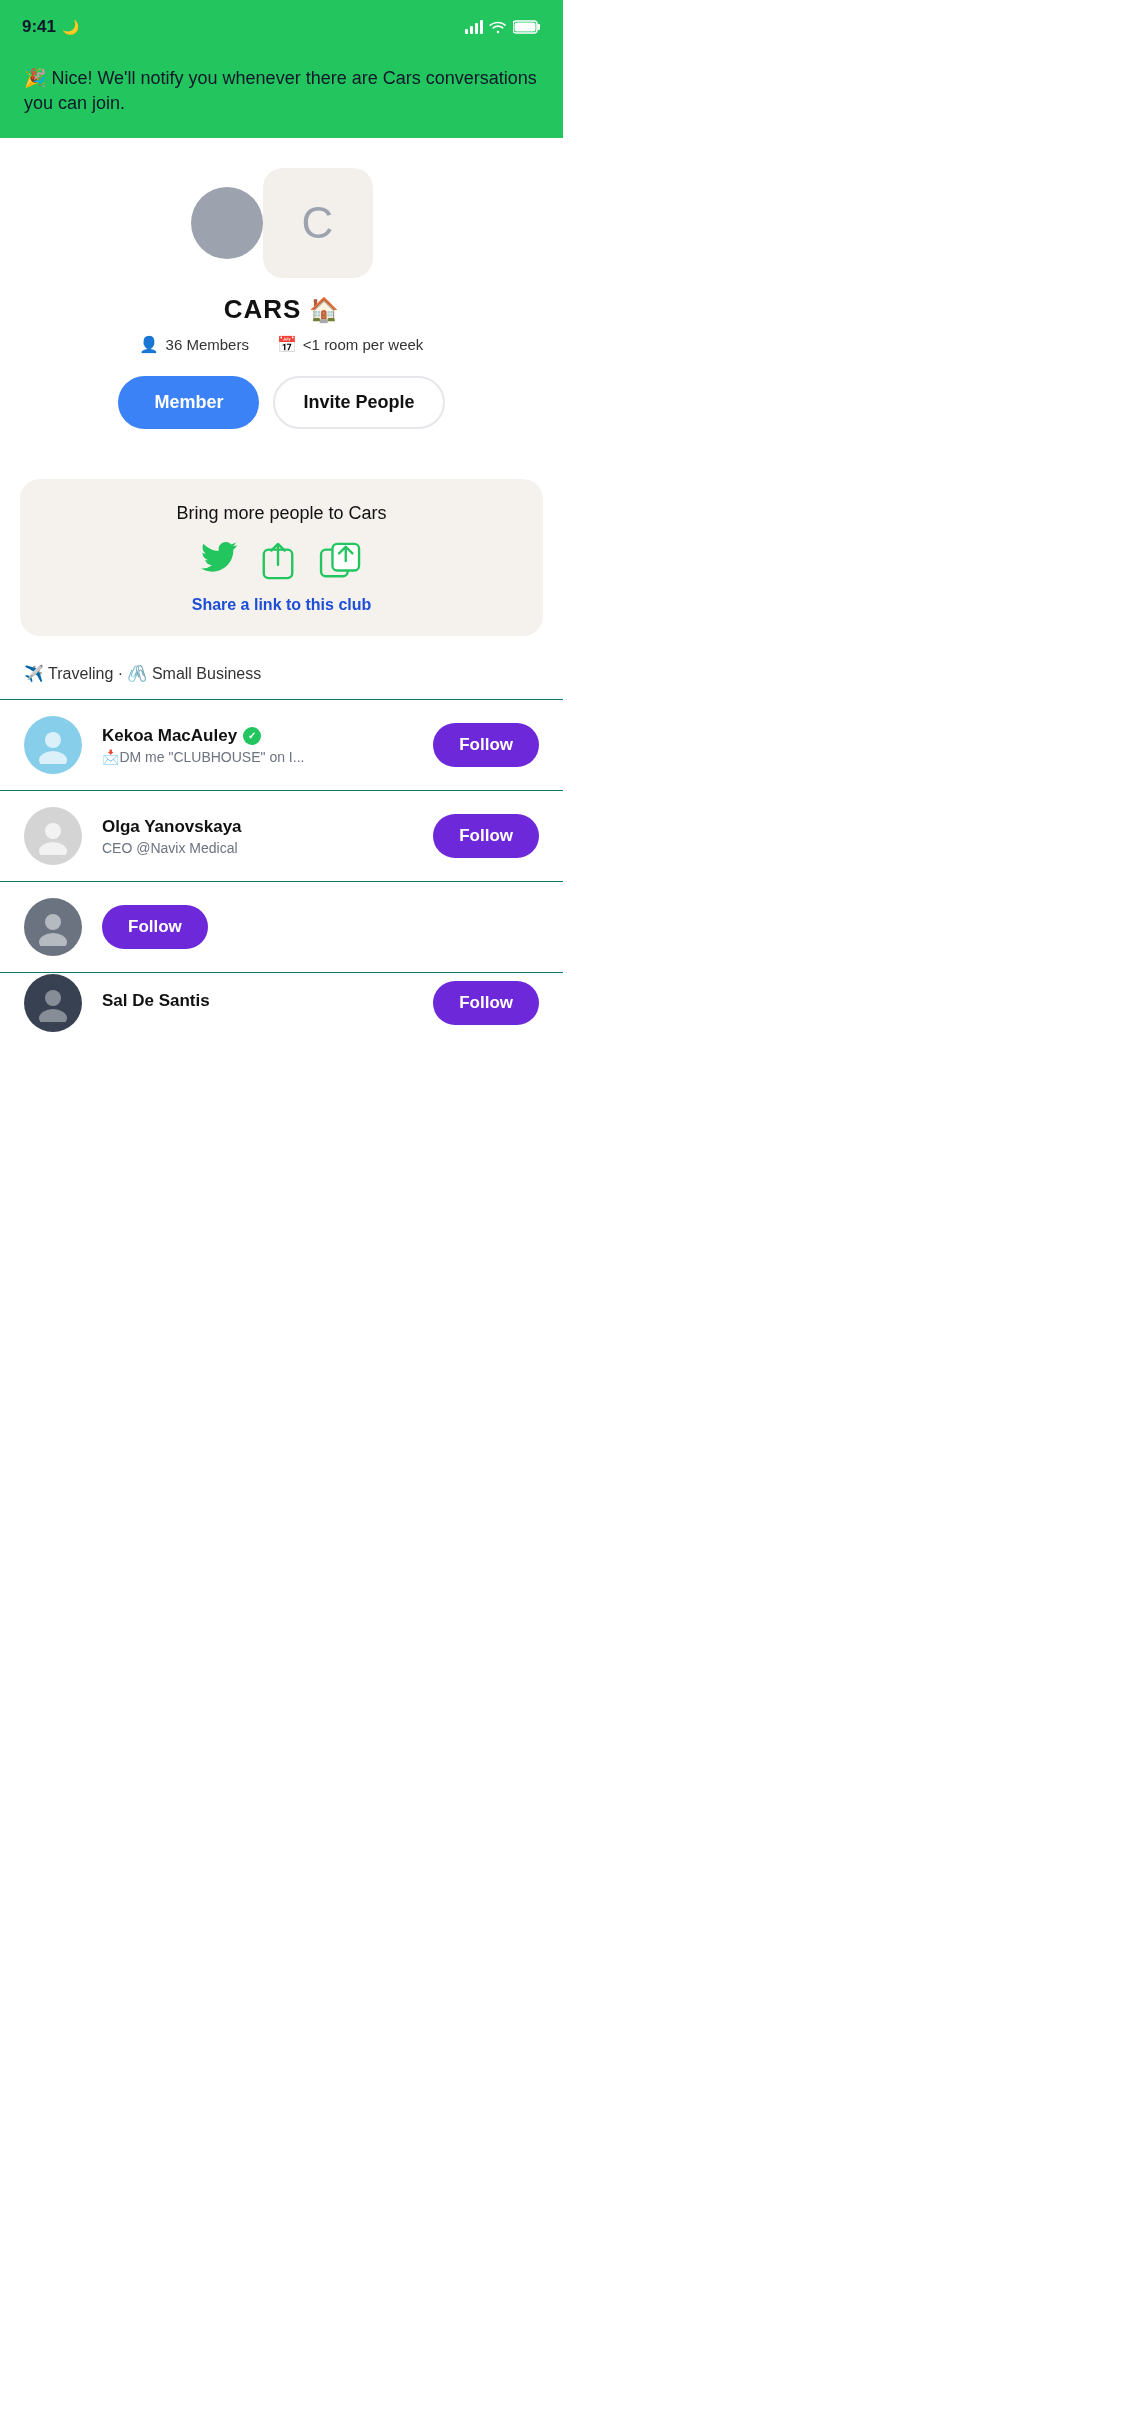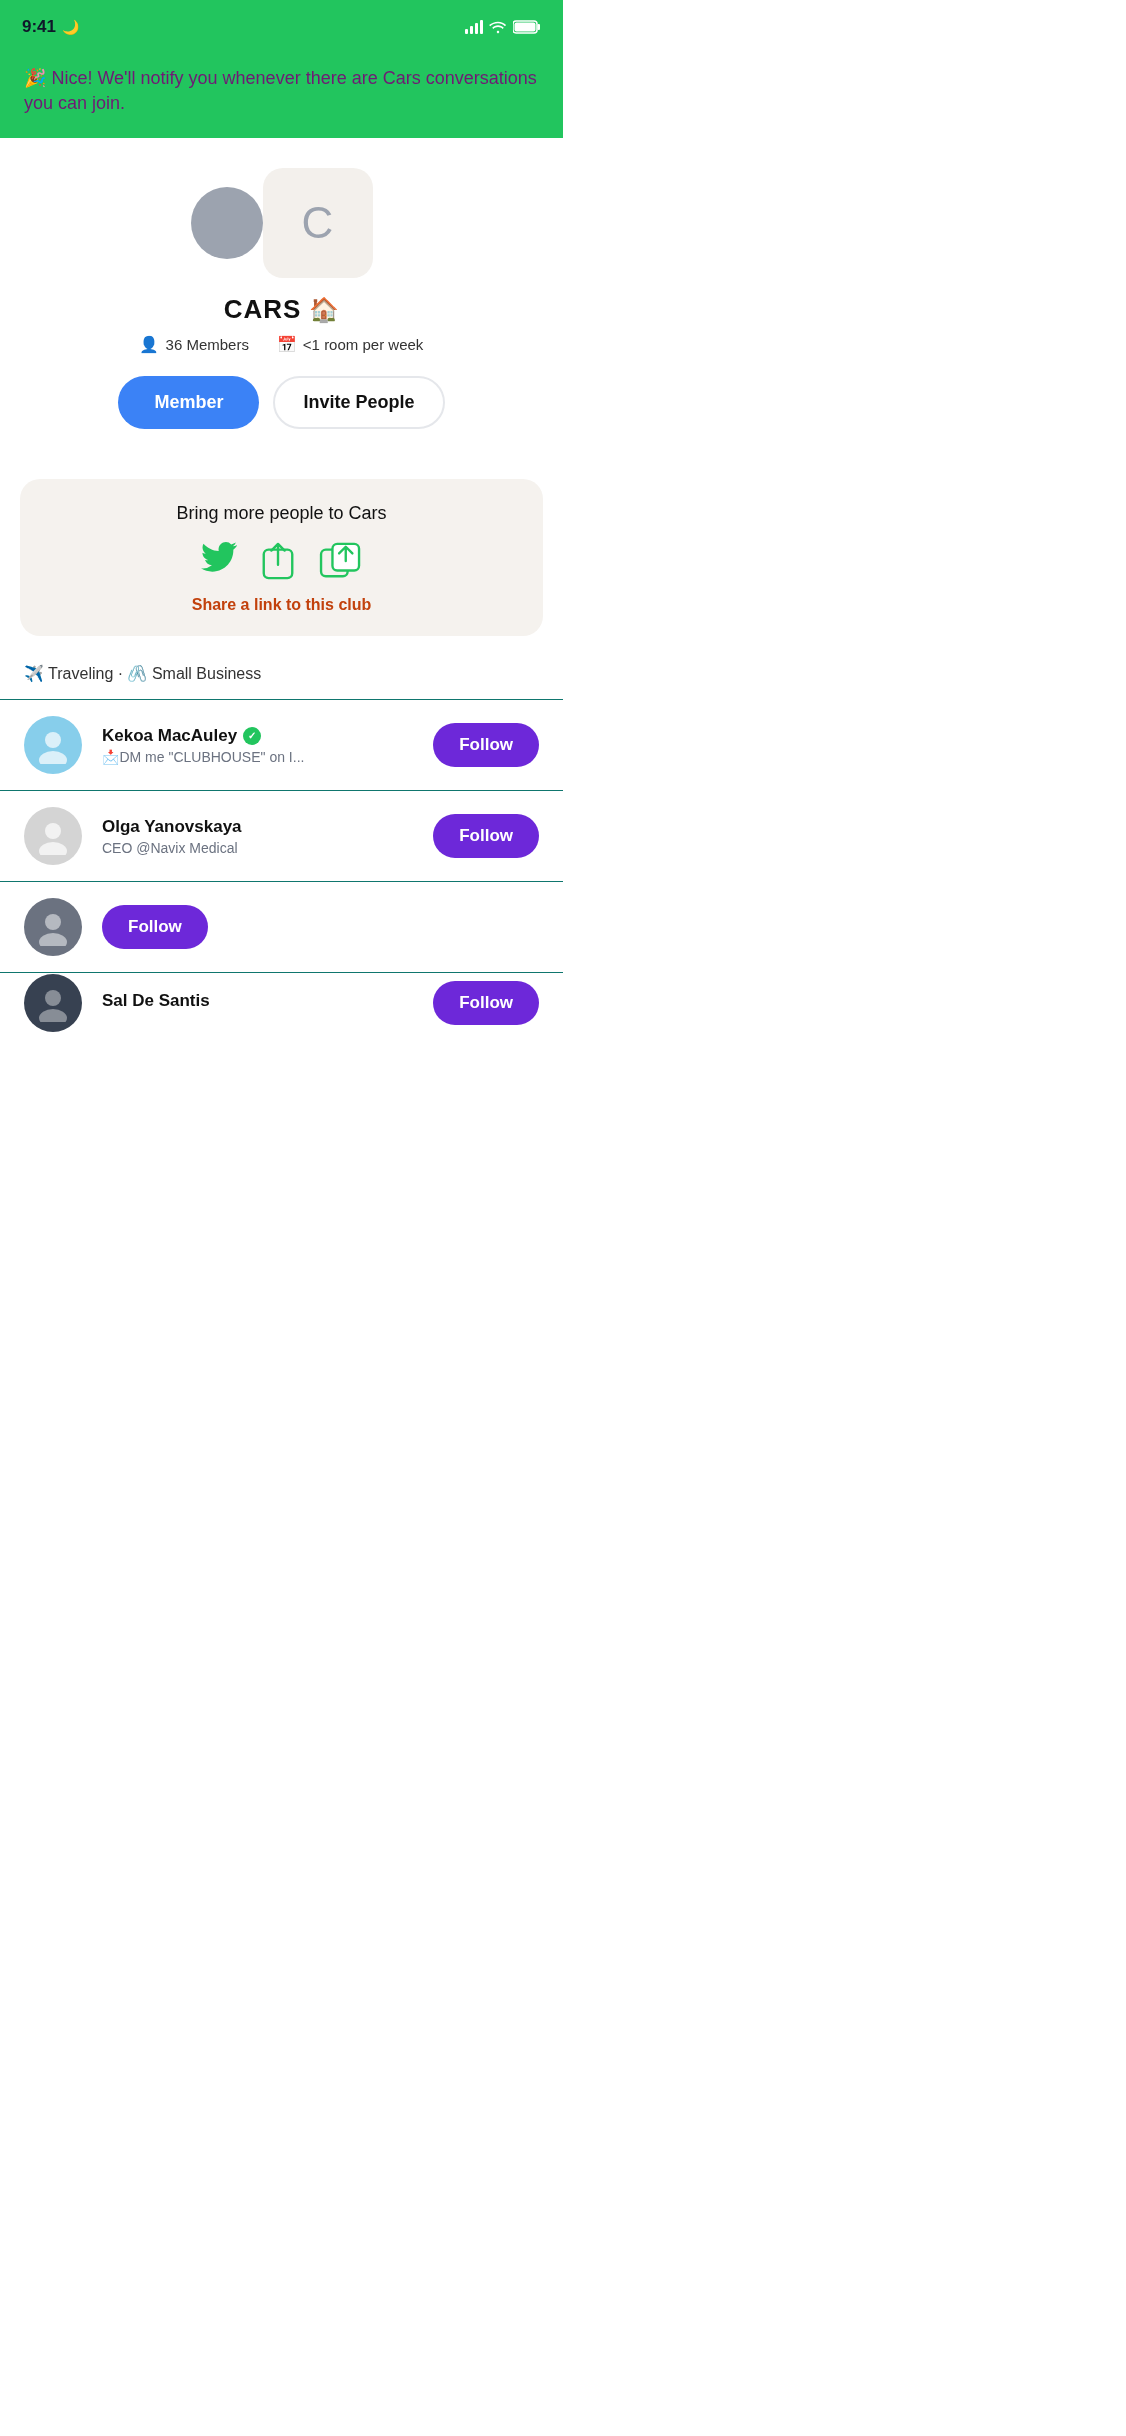--- a/index.html
+++ b/index.html
@@ -35,21 +35,21 @@
       font-size: 13px;
     }
 
     
     .notification-banner {
       background: #22C55E;
       padding: 16px 24px 22px;
     }
     .notification-text {
       font-size: 18px;
-      color: #701a75;
+      color: #0f172a;
       line-height: 1.4;
     }
 
     
     .main-content {
       background: #fff;
       padding: 0;
     }
 
     
@@ -164,21 +164,21 @@
     }
     .share-icons {
       display: flex;
       justify-content: center;
       gap: 24px;
       margin-bottom: 16px;
     }
     .share-link-text {
       font-size: 16px;
       font-weight: 700;
-      color: #c2410c;
+      color: #1d4ed8;
     }
 
     
     .tags-row {
       padding: 8px 24px 16px;
       font-size: 16px;
       color: #333;
     }
 
     

